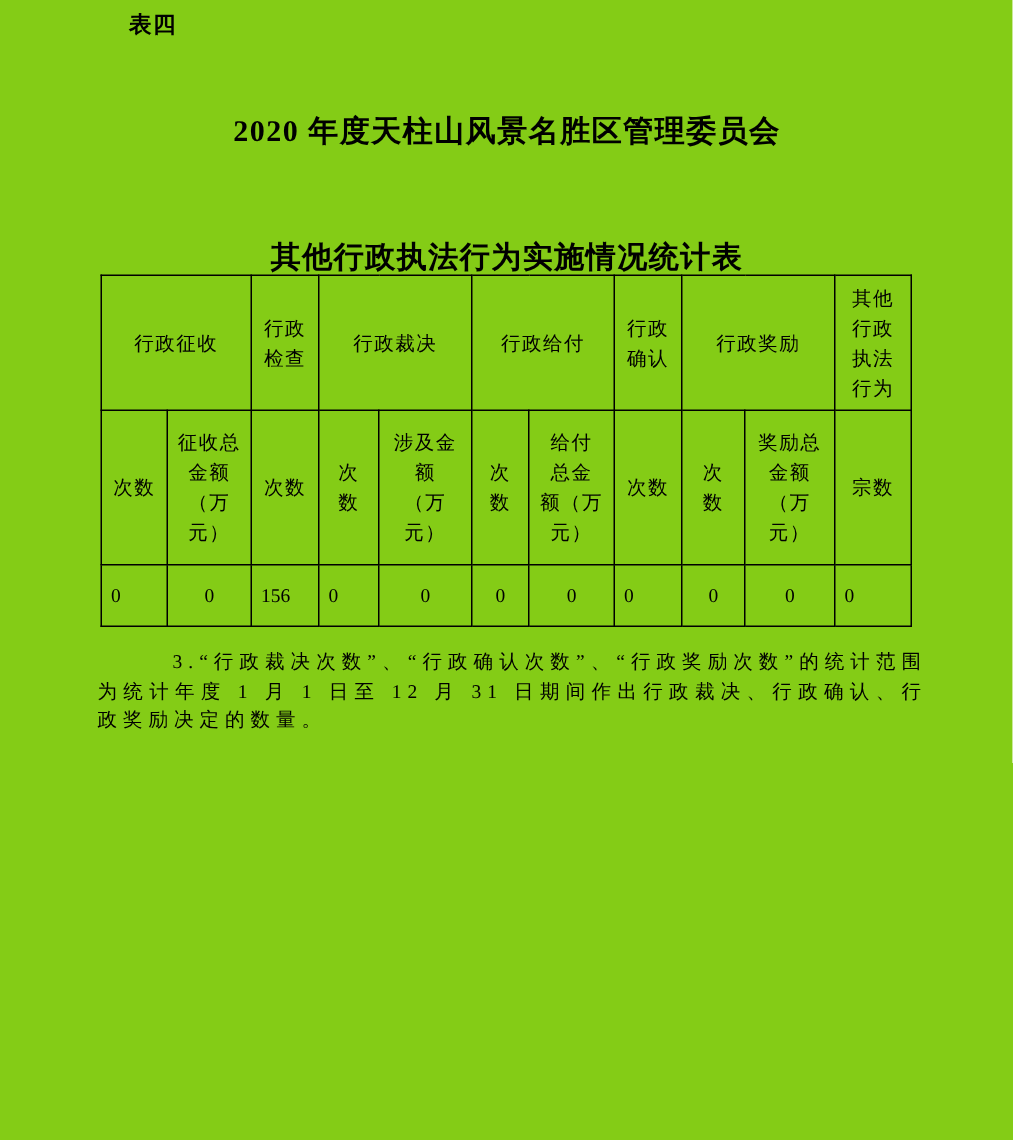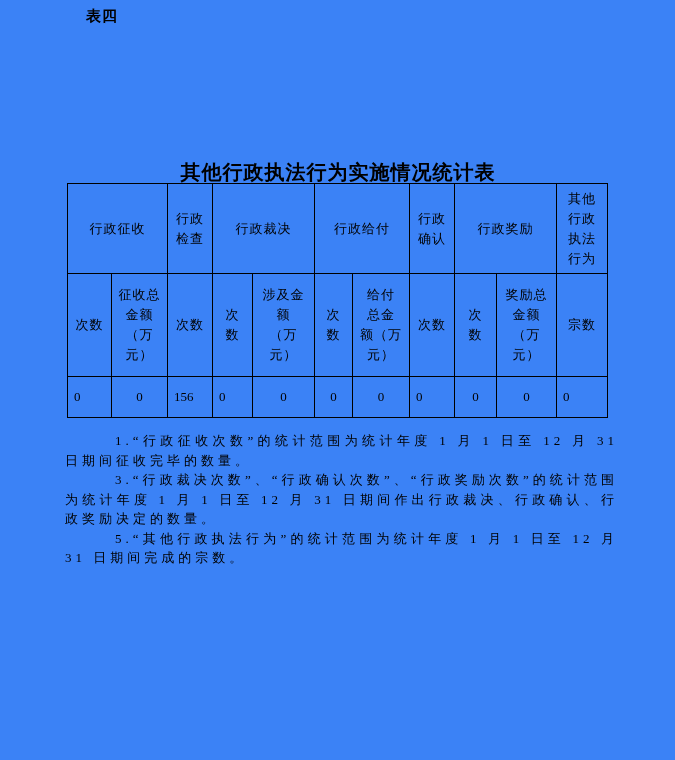--- a/index.html
+++ b/index.html
@@ -6,21 +6,21 @@
     margin: 0;
     padding: 0;
     background: #ffffff;
     font-family: "Liberation Serif", serif;
     color: #000000;
   }
   .page {
     position: relative;
     width: 675px;
     height: 760px;
-    background: #3b82f6;
+    background: #84cc16;
     overflow: hidden;
   }
   .doc-tag {
     position: absolute;
     left: 86px;
     top: 7px;
     font-size: 15px;
     font-weight: bold;
     letter-spacing: 1px;
   }
@@ -85,20 +85,21 @@
     text-indent: 50px;
   }
 </style>
 </head>
 <body>
 
 <div class="page">
 
   <div class="doc-tag">表四</div>
 
+  <p class="title-line line1">2020 年度天柱山风景名胜区管理委员会</p>
 
   <p class="title-line line2">其他行政执法行为实施情况统计表</p>
 
   <table class="stats">
     <colgroup id="colgroup">
         <col style="width: 44px;">
         <col style="width: 56px;">
         <col style="width: 45px;">
         <col style="width: 40px;">
         <col style="width: 62px;">
@@ -165,19 +166,17 @@
           <td class="val align-left">0</td>
           <td class="val align-center">0</td>
           <td class="val align-center">0</td>
           <td class="val align-left">0</td>
         </tr>
     </tbody>
   </table>
 
   <div class="notes">
     <div id="notes-list">
-        <p>1.“行政征收次数”的统计范围为统计年度 1 月 1 日至 12 月 31 日期间征收完毕的数量。</p>
         <p>3.“行政裁决次数”、“行政确认次数”、“行政奖励次数”的统计范围为统计年度 1 月 1 日至 12 月 31 日期间作出行政裁决、行政确认、行政奖励决定的数量。</p>
-        <p>5.“其他行政执法行为”的统计范围为统计年度 1 月 1 日至 12 月 31 日期间完成的宗数。</p>
       </div>
   </div>
 
 </div>
 
 </body></html>

